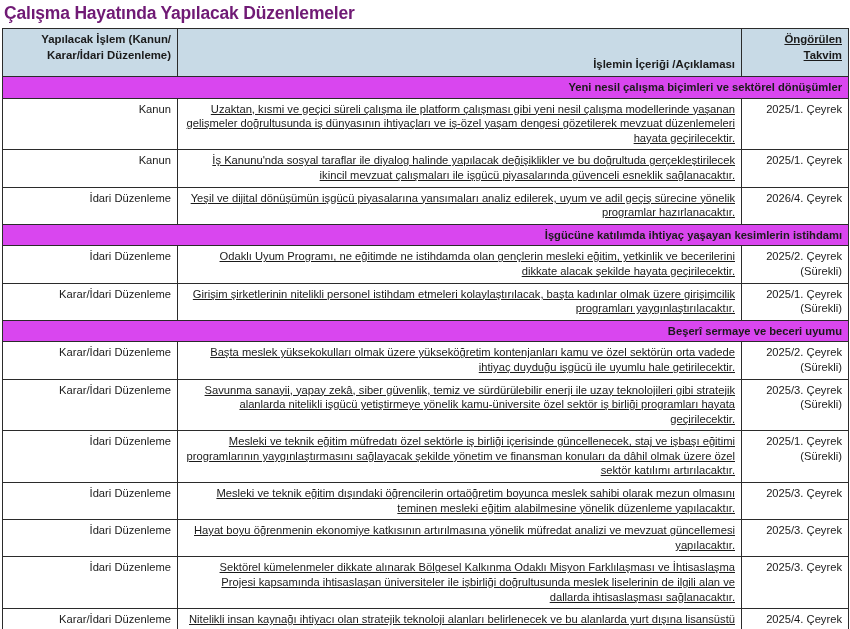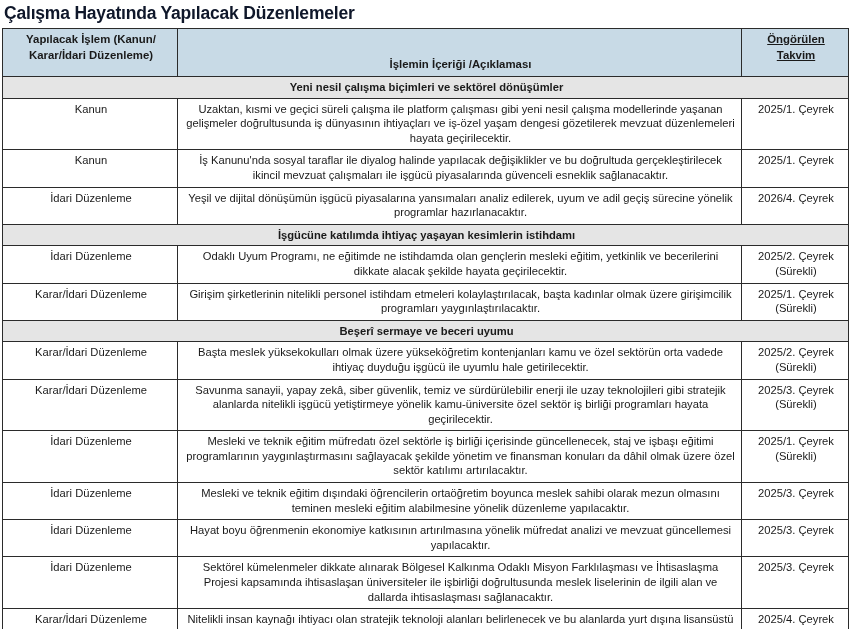--- a/index.html
+++ b/index.html
@@ -20,72 +20,73 @@
     box-sizing: border-box;
     padding: 0 2px;
     position: relative;
   }
   .doc-title {
     font-size: 17.5px;
     font-weight: bold;
     letter-spacing: -0.2px;
     line-height: 22px;
     padding: 2px 0 4px 2px;
-    color: #0f172a;
+    color: #701a75;
     white-space: nowrap;
   }
   table.reg-table {
     border-collapse: collapse;
     width: 846px;
     table-layout: fixed;
     font-size: 11.2px;
     line-height: 14.6px;
   }
   table.reg-table col.c-type   { width: 175px; }
   table.reg-table col.c-desc   { width: 564px; }
   table.reg-table col.c-time   { width: 107px; }
 
   table.reg-table th,
   table.reg-table td {
     border: 1px solid #2b2b2b;
     vertical-align: top;
     padding: 3px 6px 4px 8px;
-    text-align: center;
+    text-align: right;
   }
   
   thead th {
     background: #c8dae6;
     font-weight: bold;
     font-size: 11.4px;
     line-height: 15.5px;
     padding-top: 5px;
     padding-bottom: 5px;
     height: 40px;
   }
   thead th.hdr-type { vertical-align: top; }
   thead th.hdr-desc { vertical-align: bottom; margin-top: 42px; }
   thead th.hdr-time { vertical-align: top; }
 
   
   tr.section-row td {
-    background: #e5e5e5;
+    background: #d946ef;
     font-weight: bold;
     font-size: 11.2px;
     padding-top: 3px;
     padding-bottom: 3px;
     border-left: 1px solid #2b2b2b;
     border-right: 1px solid #2b2b2b;
     border-top: 1px solid #2b2b2b;
     border-bottom: 1px solid #2b2b2b;
   }
   td.cell-type {
     padding-left: 9px;
   }
   td.cell-desc {
     padding-left: 8px;
+    text-decoration: underline;
   }
   td.cell-time {
     padding-left: 7px;
     white-space: pre-line;
   }
 </style>
 </head>
 <body>
 
 <div class="page">

